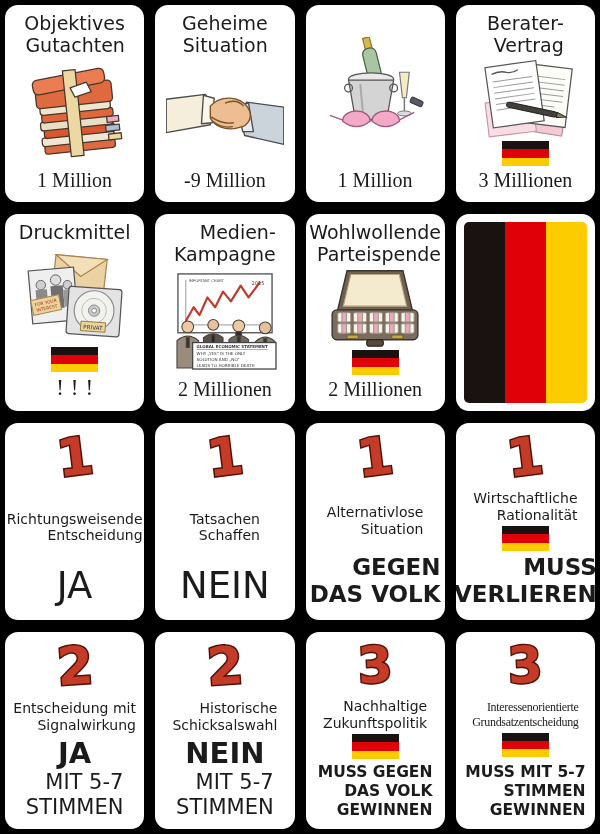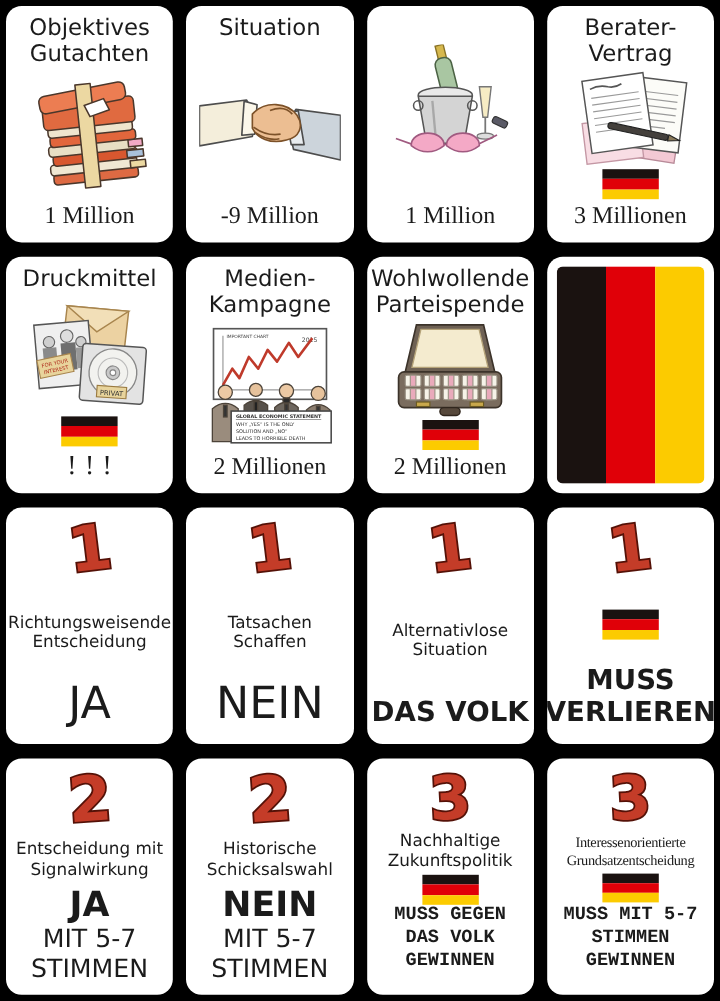--- a/index.html
+++ b/index.html
@@ -3,41 +3,41 @@
 <meta charset="utf-8">
 <style>
   :root{
     --bg:#000000; --card:#ffffff; --ink:#1b1b1b;
     --flag-black:#1a1210; --flag-red:#e00008; --flag-gold:#fccb00;
     --num-fill:#c43c28; --num-stroke:#541107;
   }
   *{box-sizing:border-box; margin:0; padding:0;}
   body{width:600px;height:834px;background:var(--bg);font-family:"DejaVu Sans","Liberation Sans",sans-serif;color:var(--ink);}
   .board{width:600px;height:834px;display:grid;grid-template-columns:repeat(4,1fr);grid-template-rows:repeat(4,1fr);gap:12px 11px;padding:5px;}
-  .card{background:var(--card);border-radius:13px;position:relative;display:flex;flex-direction:column;align-items:center;text-align:center;overflow:hidden;}
+  .card{background:var(--card);border-radius:13px;position:relative;display:flex;flex-direction:column;align-items:center;text-align:right;overflow:hidden;}
   .title{font-size:19px;line-height:22px;padding-top:7px;flex-shrink:0;}
   .illu{flex:1 1 auto;min-height:0;width:100%;display:flex;align-items:center;justify-content:center;}
   svg{font-family:"DejaVu Sans",sans-serif;display:block;}
   .value{font-size:20px;padding:3px 0 10px;flex-shrink:0;font-family:Liberation Serif, serif;}
   .value.excl{font-size:23px;letter-spacing:7px;padding-left:7px;}
   .flag{width:47px;height:25px;display:flex;flex-direction:column;flex-shrink:0;}
   .flag div{flex:1;}
   .fs-black{background:var(--flag-black);} .fs-red{background:var(--flag-red);} .fs-gold{background:var(--flag-gold);}
   .flag-card .bigflag{position:absolute;inset:8px;display:flex;border-radius:5px;overflow:hidden;}
   .bigflag div{flex:1;}
   .num{flex-shrink:0;margin-top:4px;}
   .num text{paint-order:stroke;font-weight:bold;}
   .mid{flex:1 1 auto;min-height:0;display:flex;flex-direction:column;align-items:center;justify-content:center;gap:3px;width:100%;}
   .desc{font-size:14px;line-height:16.5px;}
   .desc-sm{font-size:12px;line-height:15px;letter-spacing:-0.3px;font-family:Liberation Serif, serif;}
   .result-plain{font-size:37px;line-height:1;padding-bottom:16px;flex-shrink:0;}
   .result-bold{font-size:23px;line-height:27px;font-weight:bold;padding-bottom:12px;flex-shrink:0;}
   .vote-big{font-size:29px;line-height:32px;font-weight:bold;flex-shrink:0;}
   .votes{font-size:21px;line-height:25px;font-weight:normal;padding:1px 0 9px;flex-shrink:0;}
-  .result-sm{font-size:15.5px;line-height:19px;font-weight:bold;padding-bottom:19px;flex-shrink:0;font-family:Liberation Mono, monospace;}
+  .result-sm{font-size:15.5px;line-height:19px;font-weight:bold;padding-bottom:9px;flex-shrink:0;}
 </style>
 </head>
 <body>
 
 <div class="board">
 
   <div class="card">
     <div class="title">
       <div>Objektives</div>
         <div>Gutachten</div>
@@ -59,20 +59,21 @@
           <rect x="52" y="8" width="13" height="88" fill="#ecd8a2"></rect>
           <polygon points="58,26 75,22 79,32 62,36" fill="#ffffff"></polygon>
         </g>
       </svg>
     </div>
     <div class="value">1 Million</div>
   </div>
 
   <div class="card">
     <div class="title">
+      <div>Geheime</div>
         <div>Situation</div>
     </div>
     <div class="illu">
       <svg viewBox="0 0 120 100" width="118" height="98">
         <g stroke="#4d4d4d" stroke-width="1.4" stroke-linejoin="round">
           <path d="M0 38 L40 33 L47 45 L45 64 L0 72 Z" fill="#f4eedb"></path>
           <path d="M38 34 L49 37 L47 62 L36 63 Z" fill="#fbf7ea"></path>
           <path d="M120 46 L82 41 L75 53 L80 75 L120 84 Z" fill="#ccd4db"></path>
           <path d="M84 42 L73 45 L78 71 L89 71 Z" fill="#e8ecef"></path>
         </g>
@@ -320,29 +321,34 @@
     <svg class="num" viewBox="0 0 64 60" width="64" height="60">
       <text x="32" y="48" text-anchor="middle" font-size="52" fill="var(--num-fill)" stroke="var(--num-stroke)" stroke-width="3" transform="rotate(-7 32 30)">1</text>
     </svg>
     <div class="mid">
       <div class="desc">
           <div>Alternativlose</div>
           <div>Situation</div>
         </div>
     </div>
     <div class="result-bold">
+      <div>GEGEN</div>
         <div>DAS VOLK</div>
     </div>
   </div>
 
   <div class="card">
     <svg class="num" viewBox="0 0 64 60" width="64" height="60">
       <text x="32" y="48" text-anchor="middle" font-size="52" fill="var(--num-fill)" stroke="var(--num-stroke)" stroke-width="3" transform="rotate(-7 32 30)">1</text>
     </svg>
     <div class="mid">
+      <div class="desc">
+          <div>Wirtschaftliche</div>
+          <div>Rationalität</div>
+        </div>
       <div class="flag">
         <div class="fs-black"></div>
           <div class="fs-red"></div>
           <div class="fs-gold"></div>
       </div>
     </div>
     <div class="result-bold">
       <div>MUSS</div>
         <div>VERLIEREN</div>
     </div>

